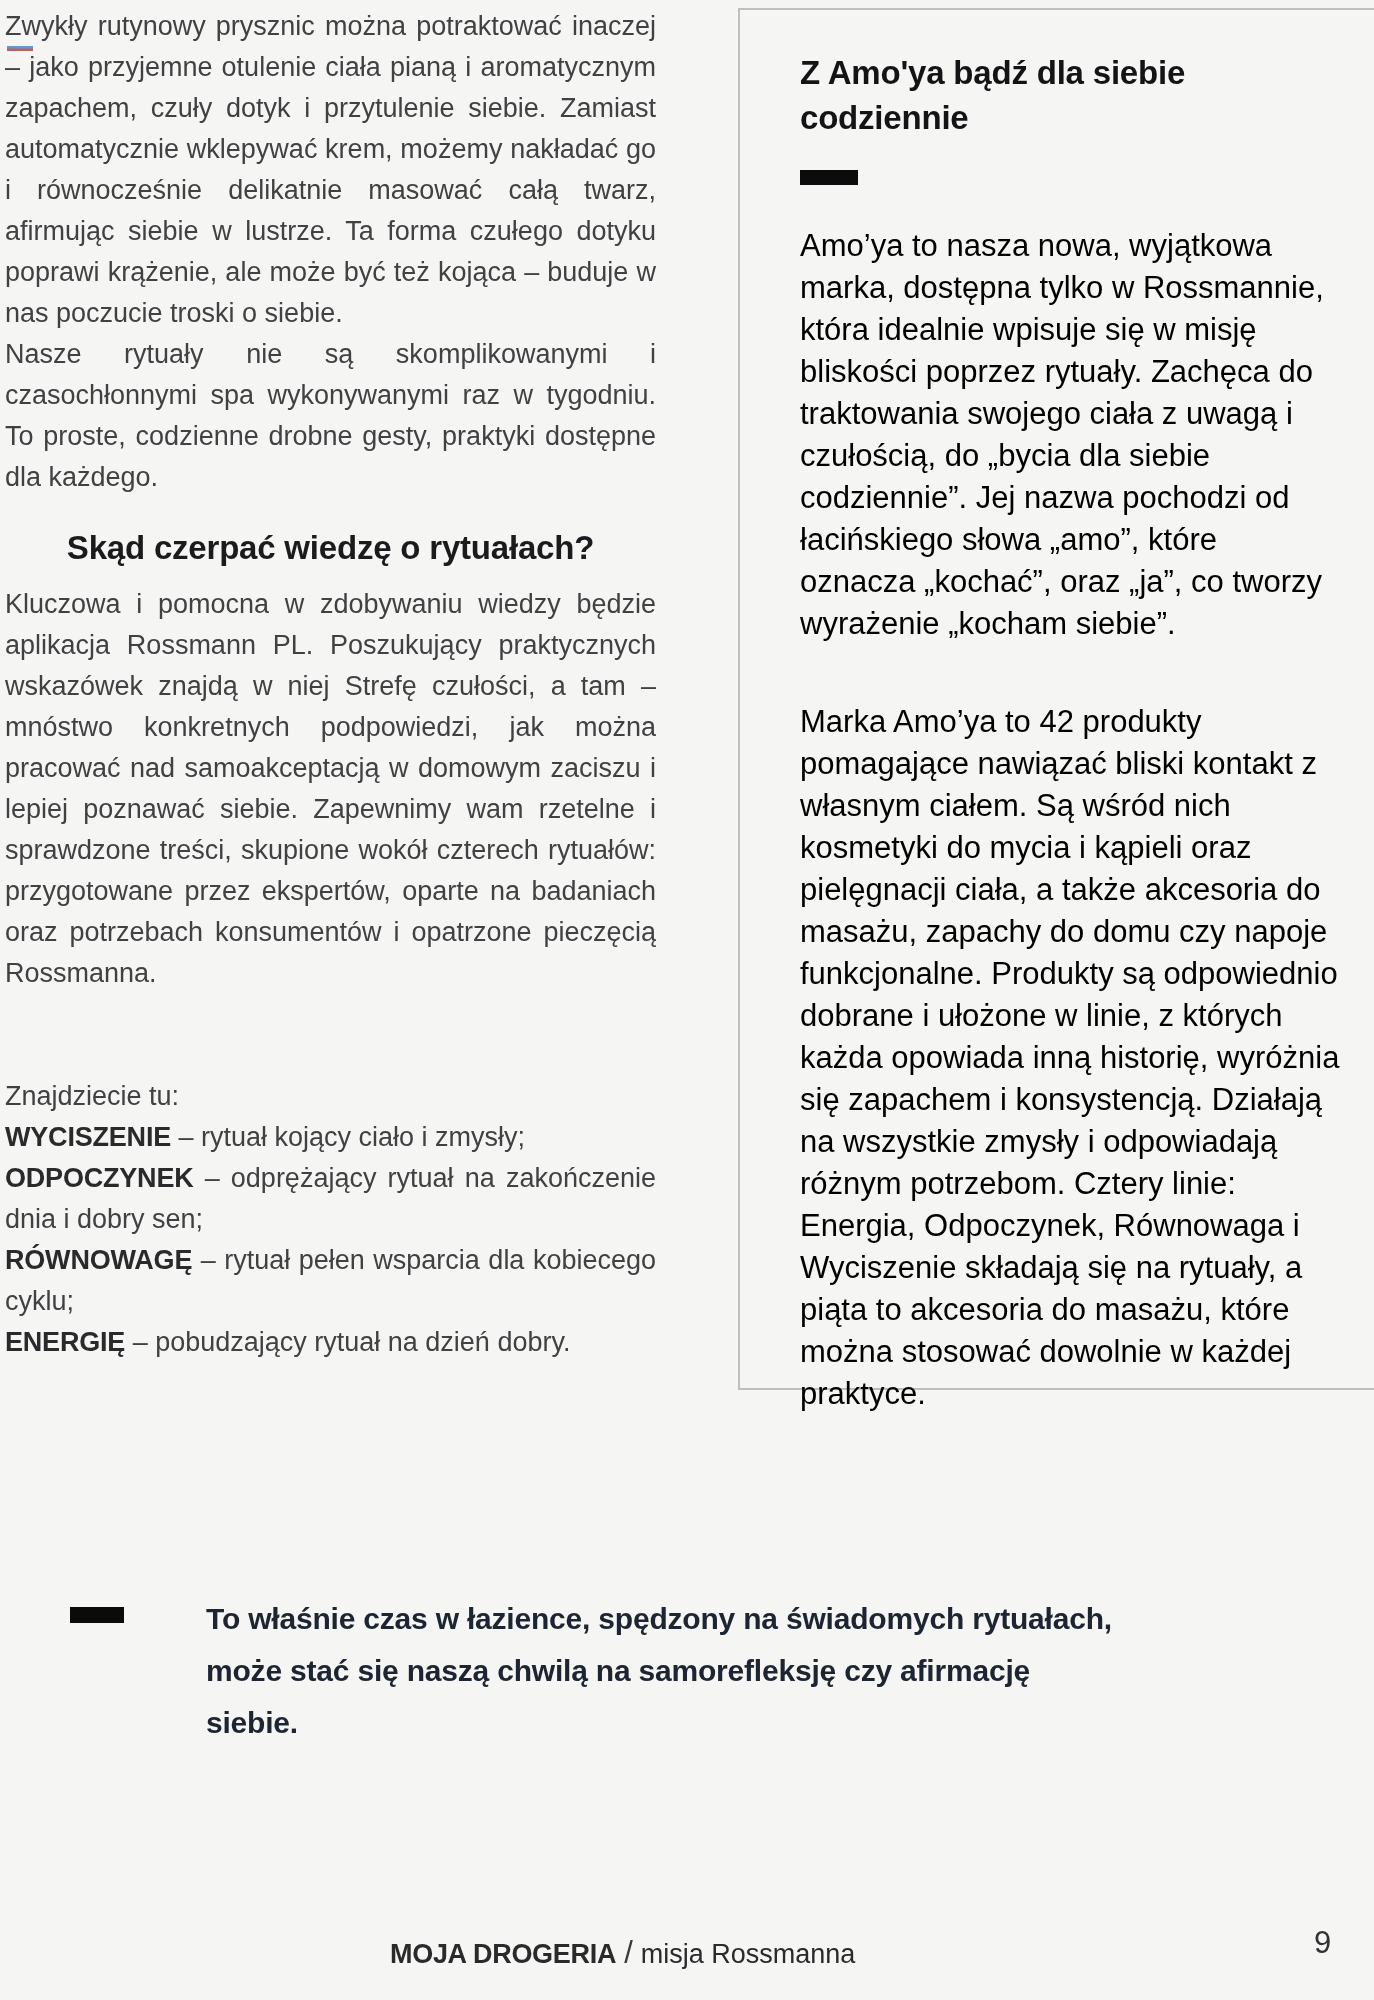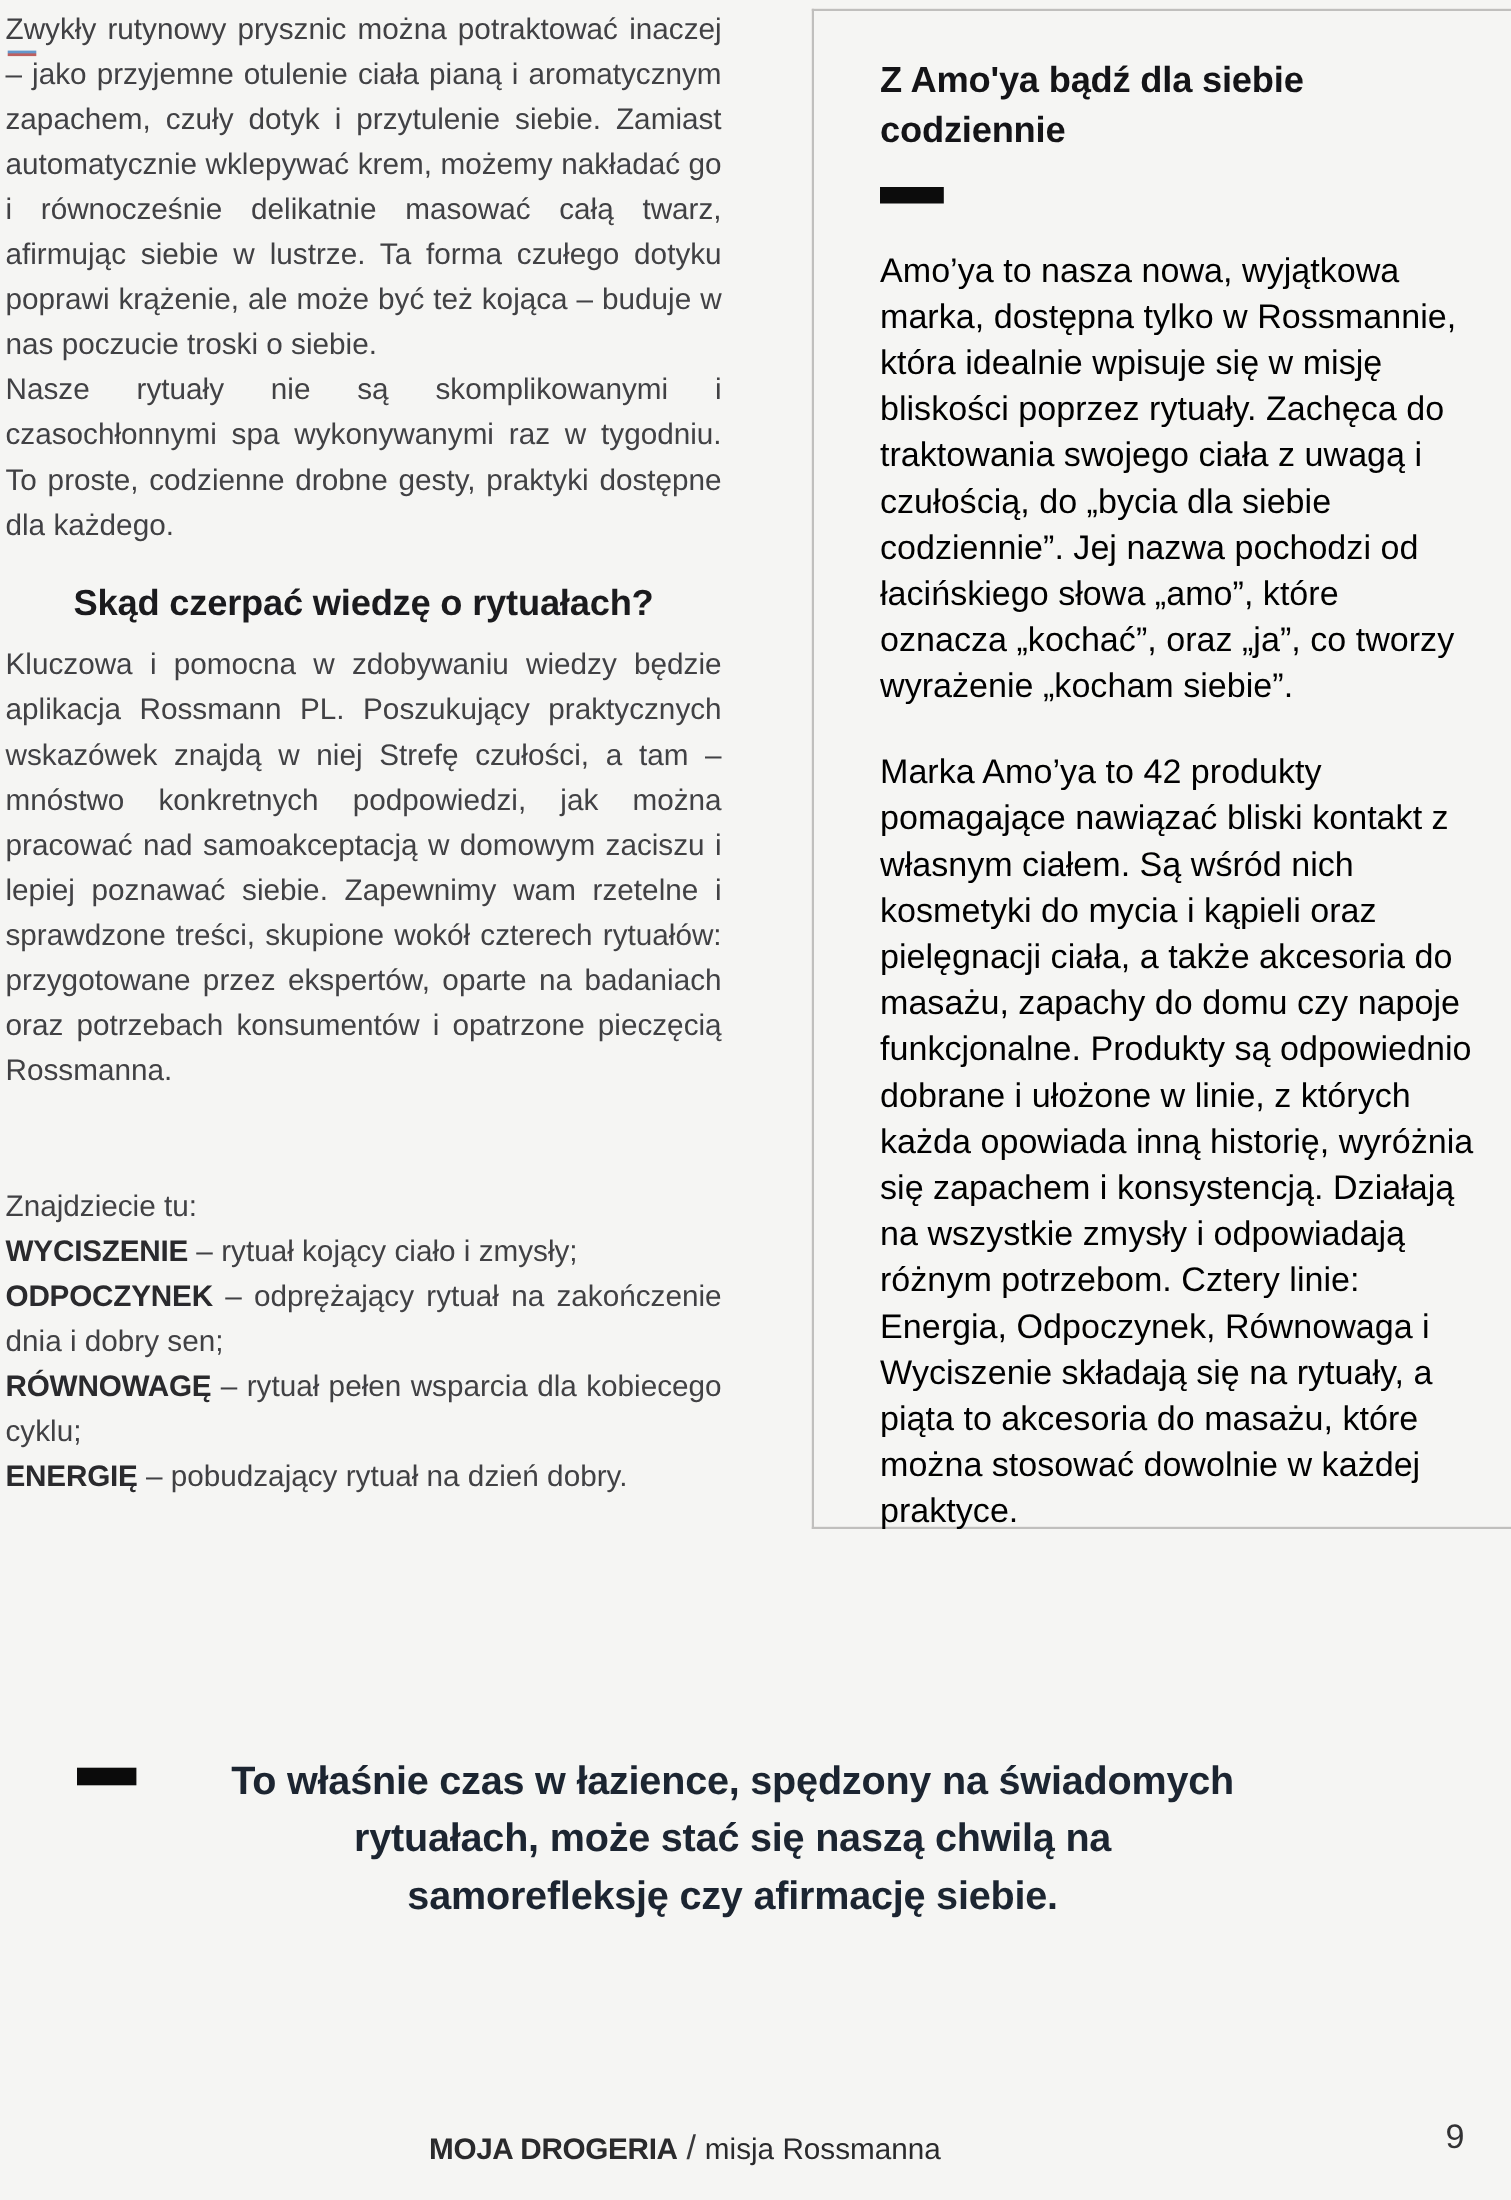--- a/index.html
+++ b/index.html
@@ -54,33 +54,33 @@
   }
   .dash{
     width:58px;height:15px;background:#0c0c0c;
     margin:30px 0 40px 0;
   }
   .sidebar p{
     margin:0;max-width:540px;
     font-size:31px;line-height:42px;
     color:#000000;
   }
-  .sidebar p.second{margin-top:36px;}
+  .sidebar p.second{margin-top:56px;}
 
   
   .quote{position:absolute;left:0;top:1593px;width:1374px;}
   .qdash{
     position:absolute;left:70px;top:14px;
     width:54px;height:16px;background:#0b0b0b;margin:0;
   }
   .quote p{
     margin:0;
     position:absolute;left:206px;top:0;width:920px;
-    font-size:36px;line-height:52px;font-weight:bold;
-    color:#1c2531;letter-spacing:-.2px;text-align:center;
+    font-size:30px;line-height:52px;font-weight:bold;
+    color:#1c2531;letter-spacing:-.2px;
   }
 
   
   .footer{position:absolute;left:0;top:1925px;width:1374px;height:52px;}
   .foot-center{
     position:absolute;left:390px;top:10px;
     font-size:27px;color:#2a2a2c;white-space:nowrap;
   }
   .foot-center .brand{font-weight:bold;letter-spacing:-.3px;}
   .foot-center .slash{font-weight:300;padding:0 8px;font-size:31px;color:#3a3a3c;}

